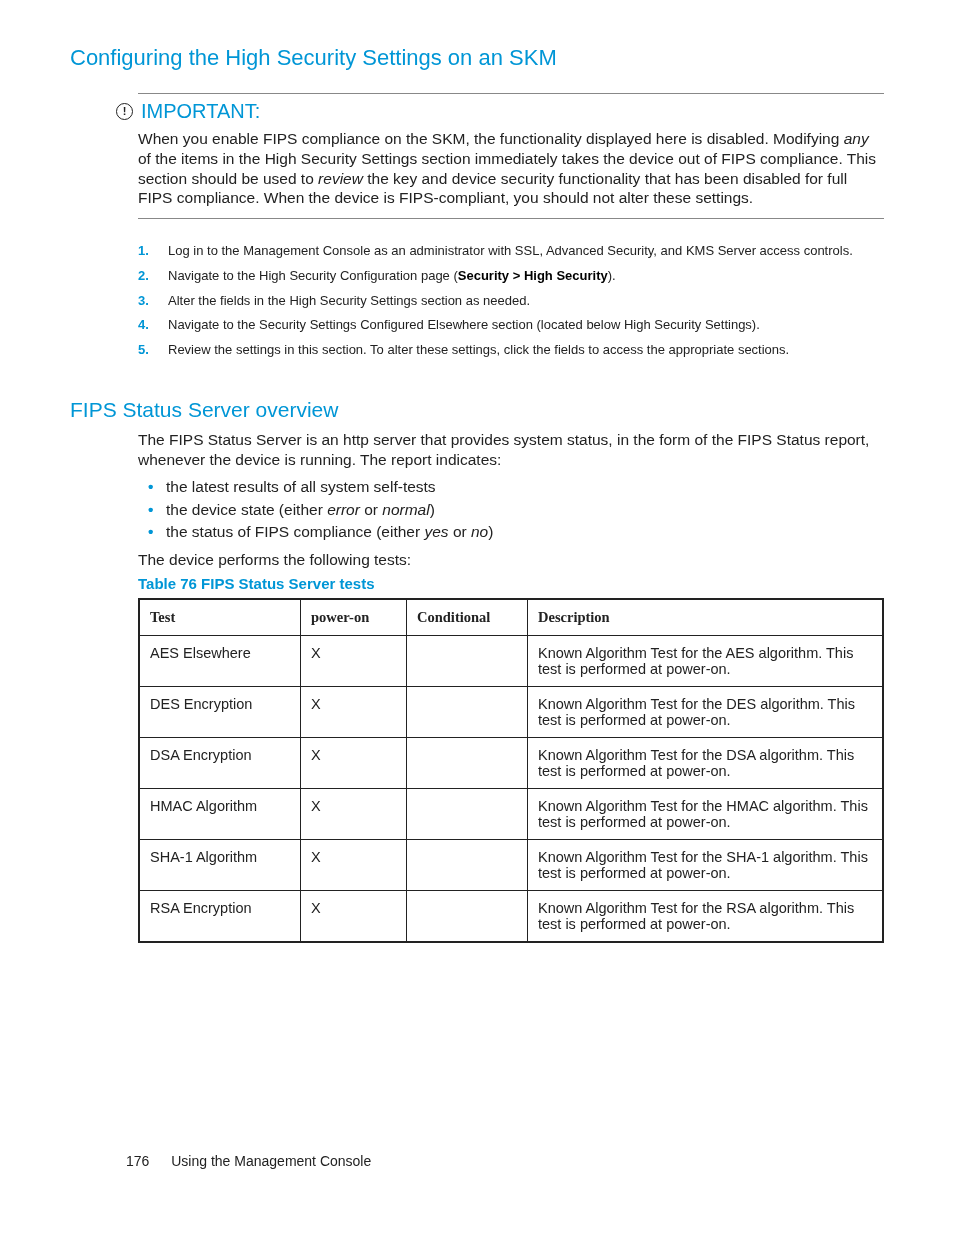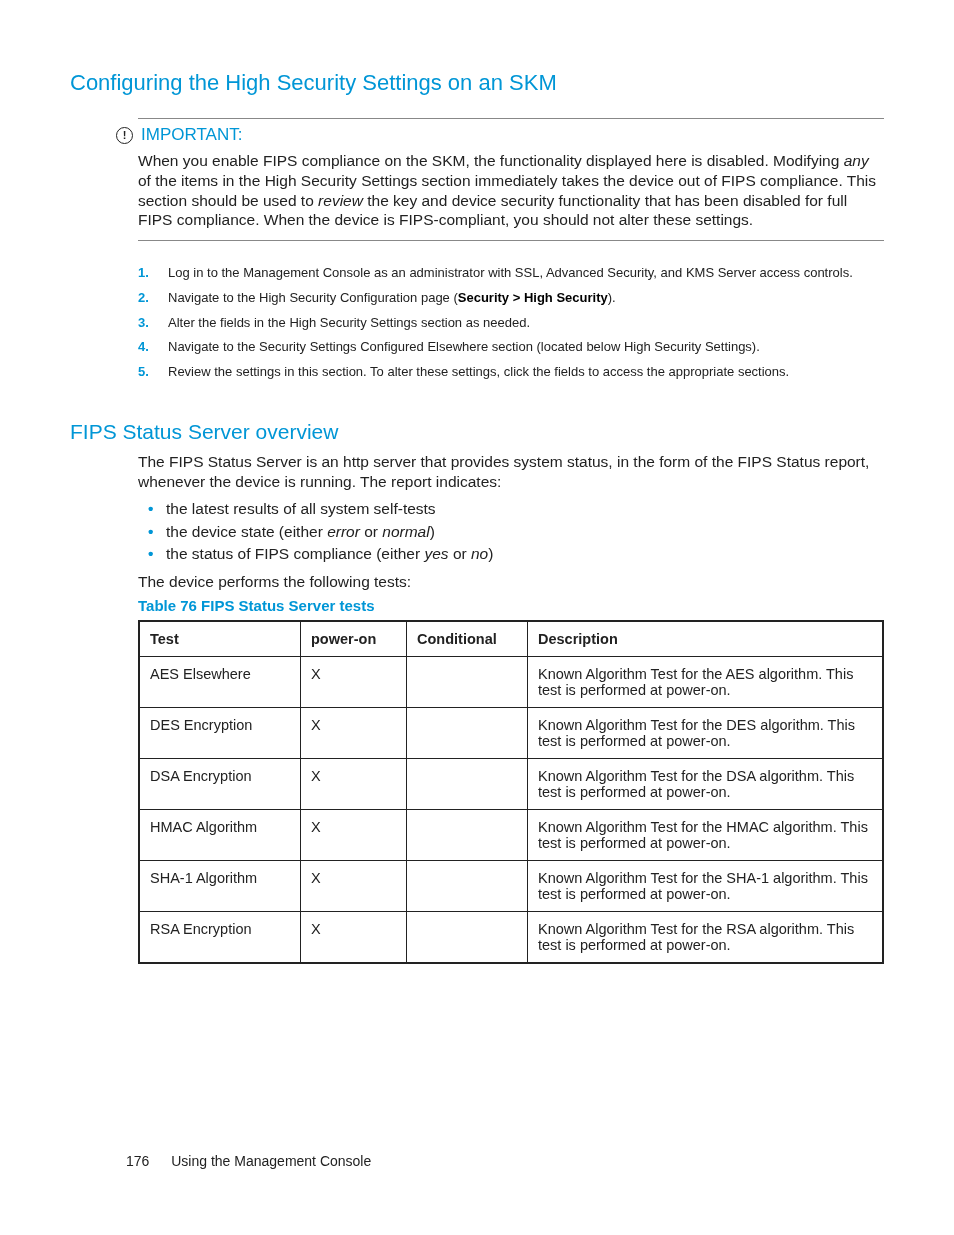--- a/index.html
+++ b/index.html
@@ -9,21 +9,21 @@
     width: 954px;
     font-family: "Segoe UI", "Helvetica Neue", Arial, sans-serif;
     font-weight: 300;
     color: #222;
     background: #fff;
   }
   .page {
     box-sizing: border-box;
     width: 954px;
     min-height: 1235px;
-    padding: 70px 70px 40px 70px;
+    padding: 45px 70px 40px 70px;
     position: relative;
   }
   .h-blue { color: #0096d6; font-weight: 300; }
   h2.section-title {
     font-size: 22px;
     margin: 0 0 22px 0;
     font-weight: 300;
   }
   h2.section-title-2 {
     font-size: 21px;
@@ -49,21 +49,21 @@
     height: 15px;
     border: 1.5px solid #222;
     border-radius: 50%;
     align-items: center;
     justify-content: center;
     font-size: 11px;
     font-weight: 700;
     line-height: 1;
     margin-left: -22px;
   }
-  .important-label { color: #0096d6; font-size: 17px; }
+  .important-label { color: #0096d6; font-size: 20px; }
   p { font-size: 15.5px; line-height: 1.28; margin: 6px 0; }
   .ital { font-style: italic; }
   .bold { font-weight: 600; color: #000; }
   ol.steps {
     list-style: none;
     padding: 0;
     margin: 10px 0 0 0;
     counter-reset: step;
   }
   ol.steps > li {
@@ -113,20 +113,21 @@
   table.fips th, table.fips td {
     border: 1px solid #222;
     padding: 9px 10px;
     text-align: left;
     vertical-align: top;
   }
   table.fips th {
     border-top: 2px solid #222;
     border-bottom: 1.5px solid #222;
     font-weight: 600;
+    font-family: Liberation Serif, serif;
   }
   table.fips th:first-child, table.fips td:first-child { border-left: 2px solid #222; }
   table.fips th:last-child, table.fips td:last-child { border-right: 2px solid #222; }
   table.fips tr:last-child td { border-bottom: 2px solid #222; }
   .col-test { width: 140px; }
   .col-po { width: 85px; text-align: left; }
   .col-cond { width: 100px; }
   .footer {
     position: absolute;
     bottom: 66px;

